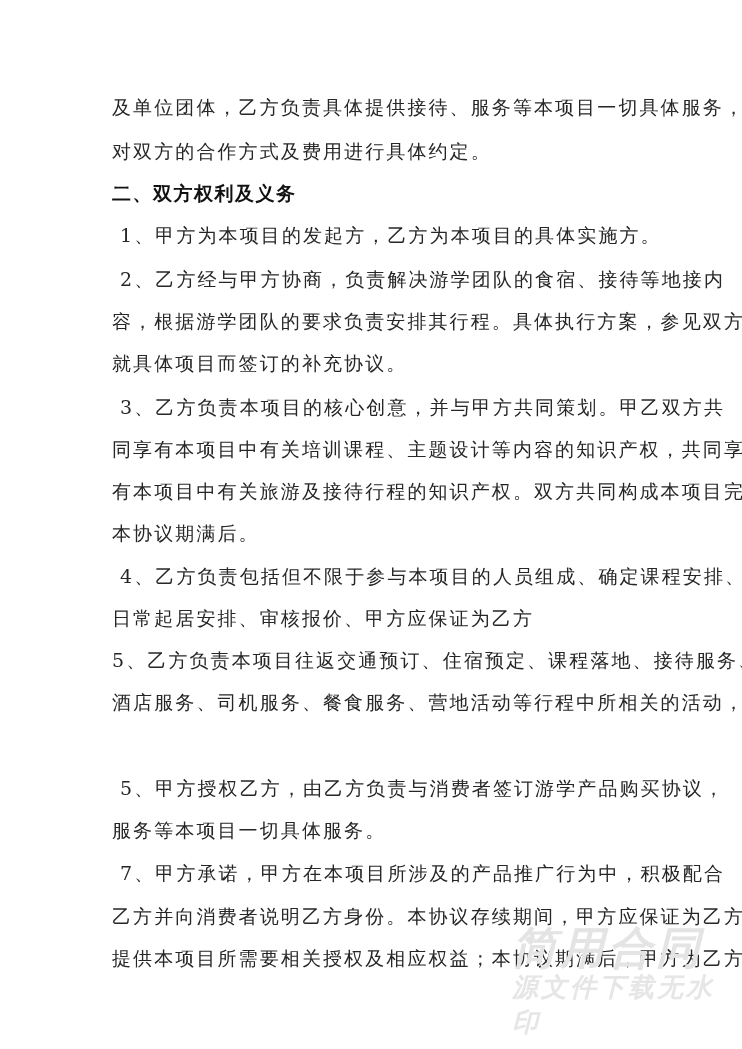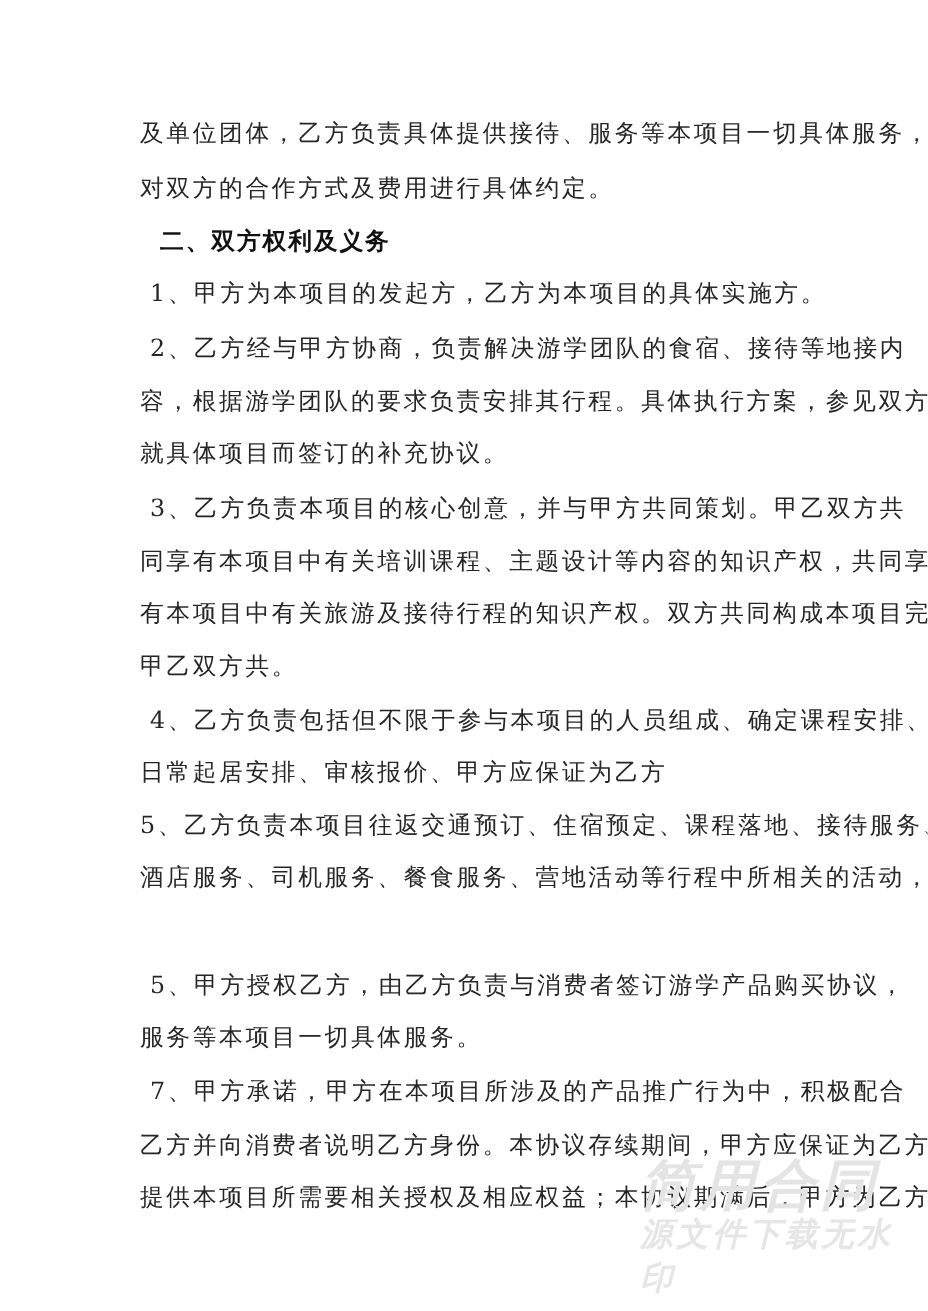--- a/index.html
+++ b/index.html
@@ -8,21 +8,21 @@
       position: relative;
       font-family: "DejaVu Serif", "Liberation Serif", serif;
       color: #222;
     }
     .page { position: absolute; left: 0; top: 0; width: 734px; height: 1049px; }
     .line {
       position: absolute; left: 112px; font-size: 19px; line-height: 22px;
       white-space: nowrap; letter-spacing: 2.1px; color: #262626;
     }
     .indent { left: 120px; }
-    .heading { font-weight: bold; font-family: "DejaVu Sans", sans-serif; letter-spacing: 1.5px; color: #111; margin-left: 16px; }
+    .heading { font-weight: bold; font-family: "DejaVu Sans", sans-serif; letter-spacing: 1.5px; color: #111; }
     .wm1 {
       position: absolute; left: 512px; top: 919px; font-size: 44px; font-weight: bold;
       font-style: italic; color: #e4e4e4; font-family: Liberation Sans, sans-serif; letter-spacing: 4px;
     }
     .wm2 {
       position: absolute; left: 512px; top: 970px; font-size: 26px; font-weight: bold;
       font-style: italic; color: #e6e6e6; font-family: "DejaVu Sans", sans-serif; letter-spacing: 3px;
     }
   </style>
 </head>
@@ -32,21 +32,21 @@
   <div class="line" style="top:96px">及单位团体，乙方负责具体提供接待、服务等本项目一切具体服务，</div>
   <div class="line" style="top:140px">对双方的合作方式及费用进行具体约定。</div>
   <div class="line heading" style="top:182px">二、双方权利及义务</div>
   <div class="line indent" style="top:224px">1、甲方为本项目的发起方，乙方为本项目的具体实施方。</div>
   <div class="line indent" style="top:268px">2、乙方经与甲方协商，负责解决游学团队的食宿、接待等地接内</div>
   <div class="line" style="top:310px">容，根据游学团队的要求负责安排其行程。具体执行方案，参见双方</div>
   <div class="line" style="top:352px">就具体项目而签订的补充协议。</div>
   <div class="line indent" style="top:396px">3、乙方负责本项目的核心创意，并与甲方共同策划。甲乙双方共</div>
   <div class="line" style="top:438px">同享有本项目中有关培训课程、主题设计等内容的知识产权，共同享</div>
   <div class="line" style="top:480px">有本项目中有关旅游及接待行程的知识产权。双方共同构成本项目完</div>
-  <div class="line" style="top:522px">甲乙双方共。</div>
+  <div class="line" style="top:522px">本协议期满后。</div>
   <div class="line indent" style="top:565px">4、乙方负责包括但不限于参与本项目的人员组成、确定课程安排、</div>
   <div class="line" style="top:607px">日常起居安排、审核报价、甲方应保证为乙方</div>
   <div class="line" style="top:649px">5、乙方负责本项目往返交通预订、住宿预定、课程落地、接待服务、</div>
   <div class="line" style="top:691px">酒店服务、司机服务、餐食服务、营地活动等行程中所相关的活动，</div>
   <div class="line indent" style="top:777px">5、甲方授权乙方，由乙方负责与消费者签订游学产品购买协议，</div>
   <div class="line" style="top:819px">服务等本项目一切具体服务。</div>
   <div class="line indent" style="top:862px">7、甲方承诺，甲方在本项目所涉及的产品推广行为中，积极配合</div>
   <div class="line" style="top:905px">乙方并向消费者说明乙方身份。本协议存续期间，甲方应保证为乙方</div>
   <div class="line" style="top:947px">提供本项目所需要相关授权及相应权益；本协议期满后，甲方为乙方</div>
 

